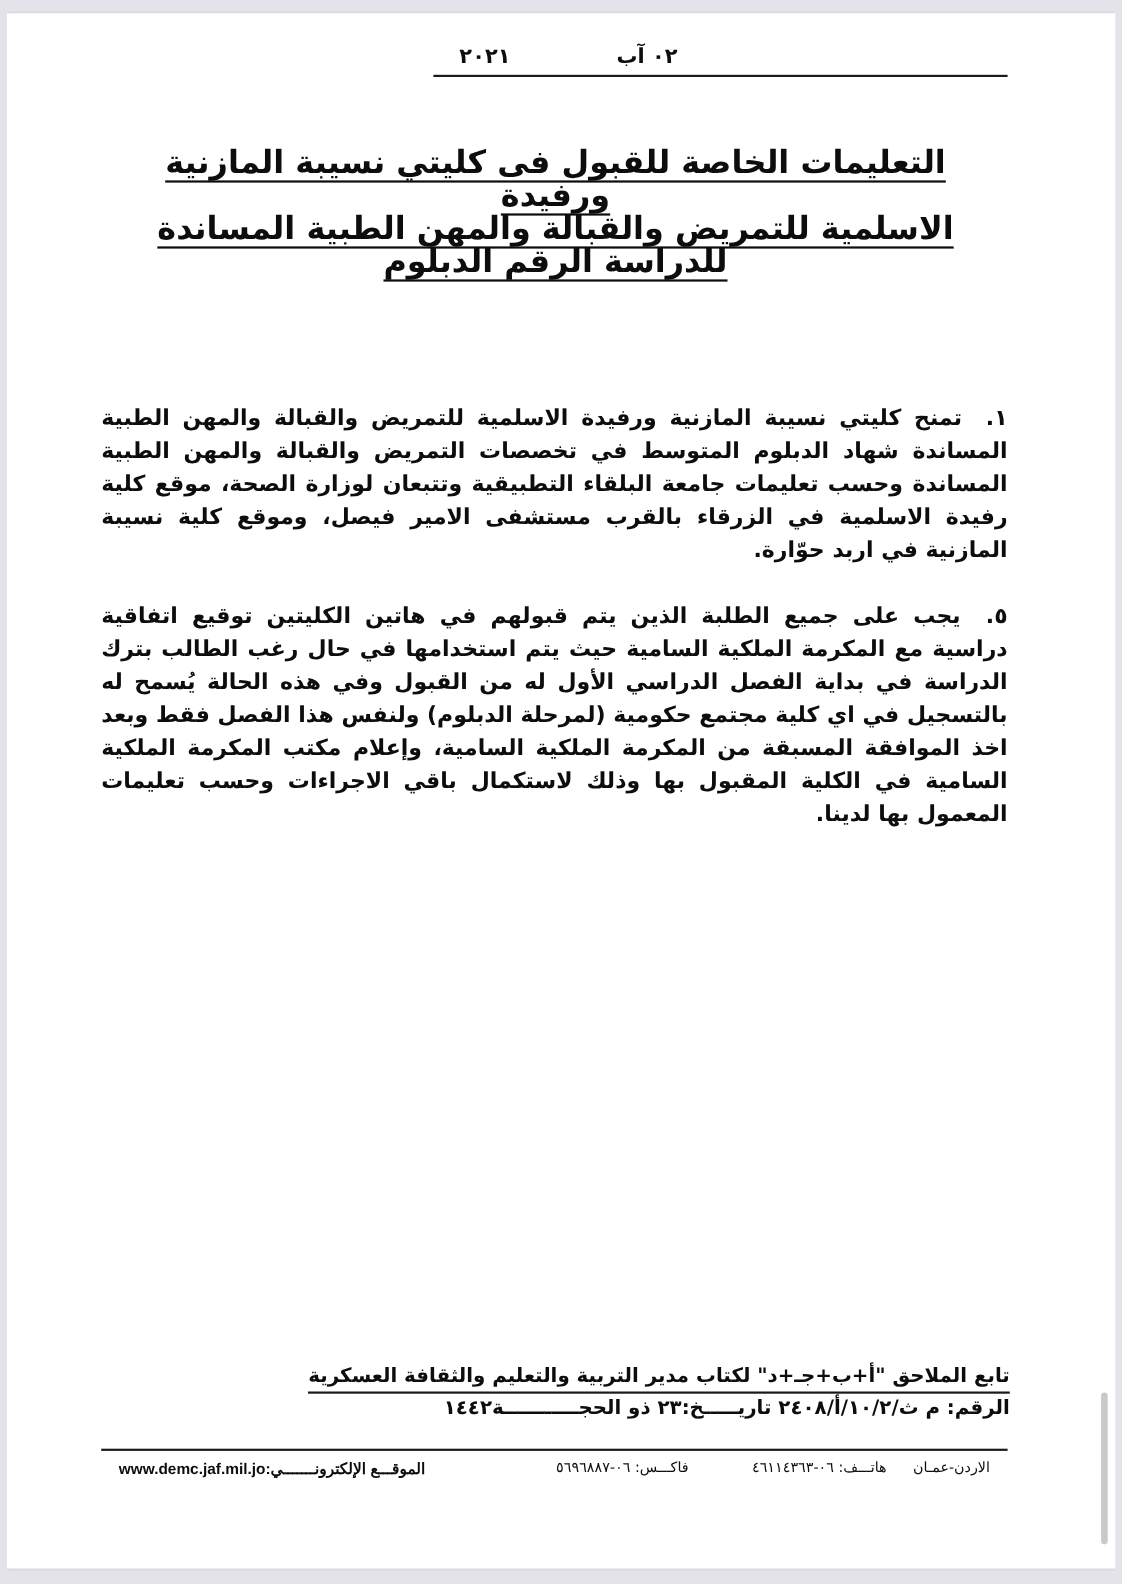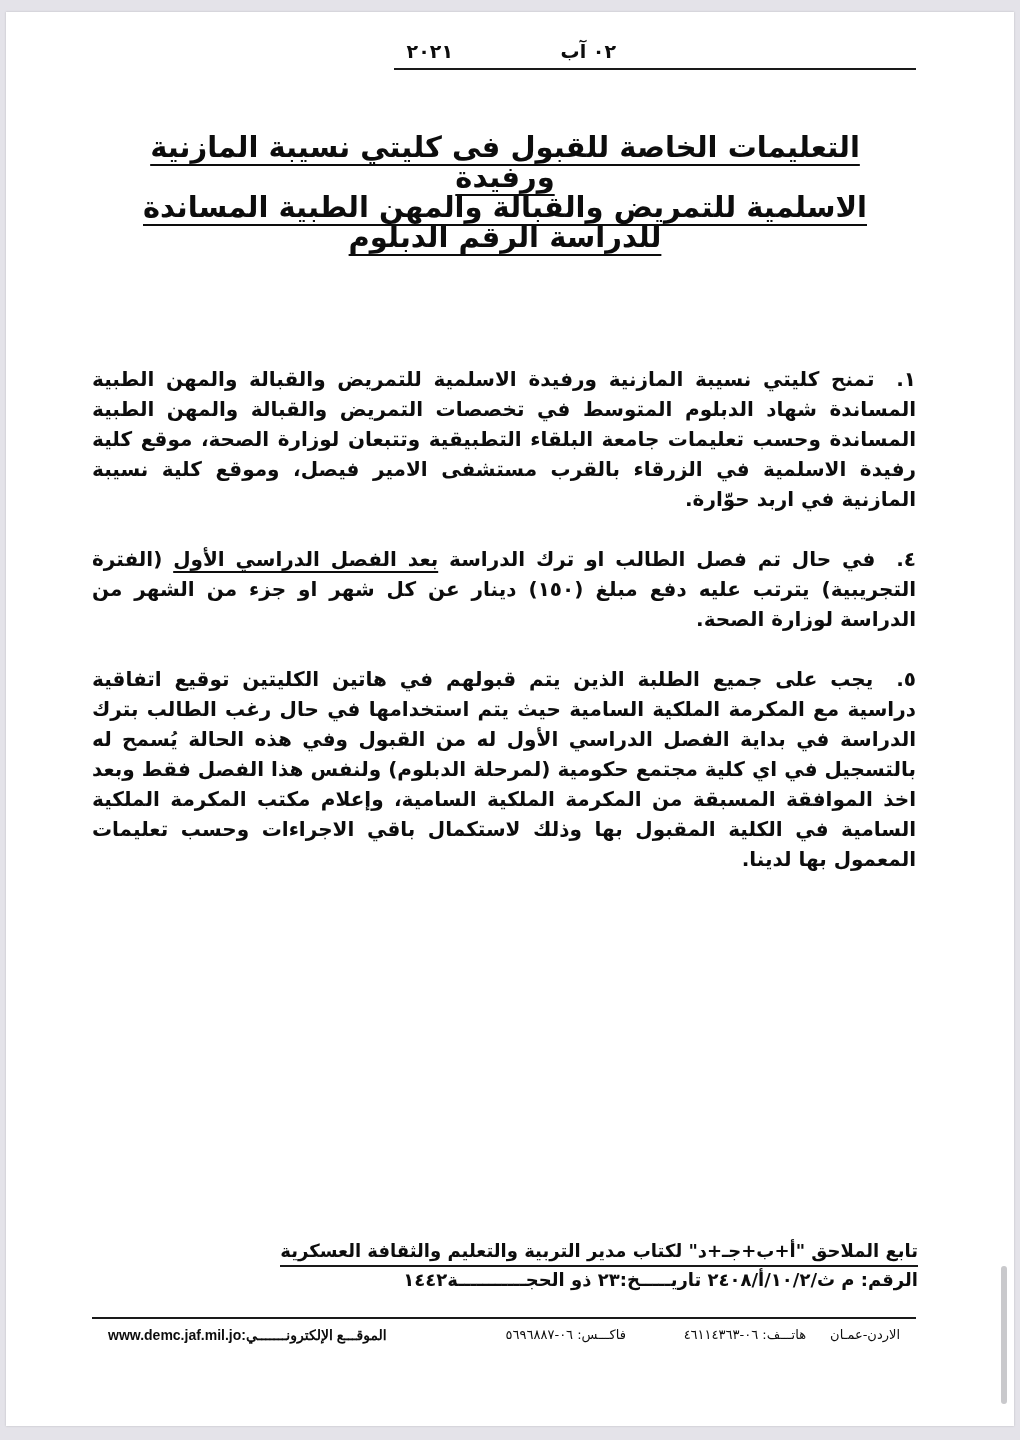--- a/index.html
+++ b/index.html
@@ -24,21 +24,21 @@
     width: 522px;
     height: 32px;
     border-bottom: 2px solid #1a1a1a;
     direction: rtl;
   }
   .date-day {
     position: absolute; right: 300px; top: 4px;
     font-size: 19px; font-weight: bold;
   }
   .date-year {
-    position: absolute; right: 463px; top: 4px;
+    position: absolute; right: 452px; top: 4px;
     font-size: 19px; font-weight: bold;
   }
   .title {
     position: absolute;
     left: 120px; top: 132px;
     width: 770px;
     direction: rtl;
     text-align: center;
     font-size: 29px;
     font-weight: bold;
@@ -124,26 +124,20 @@
   <span>الاسلمية للتمريض والقبالة والمهن الطبية المساندة</span><br>
   <span>للدراسة الرقم الدبلوم</span>
 </div>
 
 <div class="items">
   <p class="item">
     <span class="num">١.</span>
     <span>تمنح كليتي نسيبة المازنية ورفيدة الاسلمية للتمريض والقبالة والمهن الطبية المساندة شهاد الدبلوم المتوسط في تخصصات التمريض والقبالة والمهن الطبية المساندة وحسب تعليمات جامعة البلقاء التطبيقية وتتبعان لوزارة الصحة، موقع كلية رفيدة الاسلمية في الزرقاء بالقرب مستشفى الامير فيصل، وموقع كلية نسيبة المازنية في اربد حوّارة.</span>
   </p>
   <p class="item">
-    <span class="num">٤.</span>
-    <span>في حال تم فصل الطالب او ترك الدراسة</span>
-    <span class="u">بعد الفصل الدراسي الأول</span>
-    <span>(الفترة التجريبية) يترتب عليه دفع مبلغ (١٥٠) دينار عن كل شهر او جزء من الشهر من الدراسة لوزارة الصحة.</span>
-  </p>
-  <p class="item">
     <span class="num">٥.</span>
     <span>يجب على جميع الطلبة الذين يتم قبولهم في هاتين الكليتين توقيع اتفاقية دراسية مع المكرمة الملكية السامية حيث يتم استخدامها في حال رغب الطالب بترك الدراسة في بداية الفصل الدراسي الأول له من القبول وفي هذه الحالة يُسمح له بالتسجيل في اي كلية مجتمع حكومية (لمرحلة الدبلوم) ولنفس هذا الفصل فقط وبعد اخذ الموافقة المسبقة من المكرمة الملكية السامية، وإعلام مكتب المكرمة الملكية السامية في الكلية المقبول بها وذلك لاستكمال باقي الاجراءات وحسب تعليمات المعمول بها لدينا.</span>
   </p>
 </div>
 
 <div class="annex">
   <span class="annex-title">تابع الملاحق "أ+ب+جـ+د" لكتاب مدير التربية والتعليم والثقافة العسكرية</span><br>
   <span class="annex-ref">الرقم: م ث/١٠/٢/أ/٢٤٠٨ تاريـــــخ:٢٣ ذو الحجـــــــــــة١٤٤٢</span>
 </div>
 

